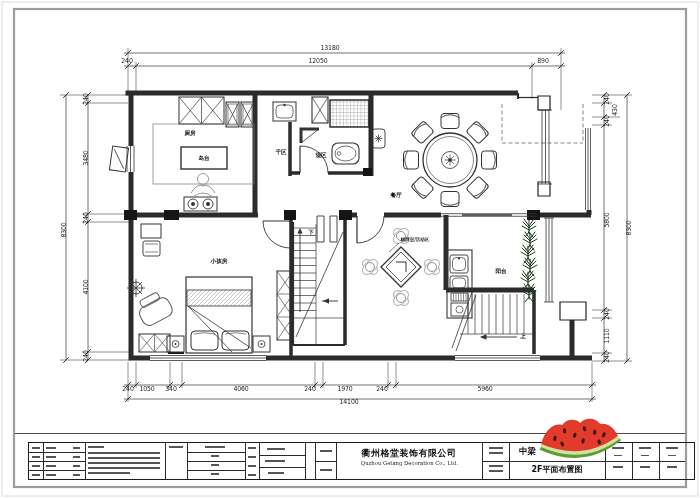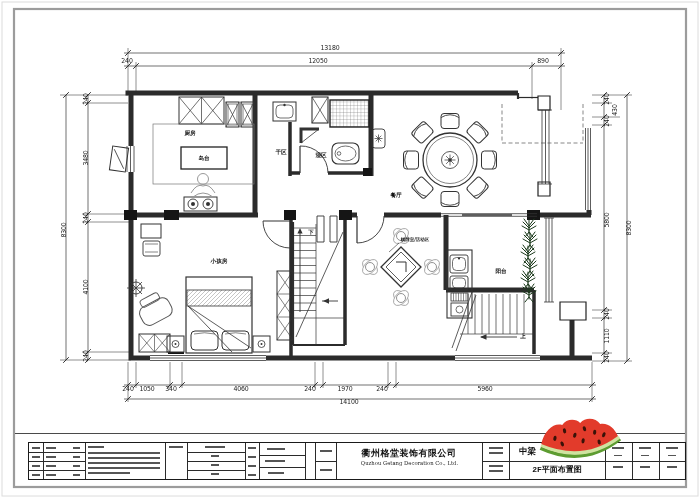--- a/index.html
+++ b/index.html
@@ -7,30 +7,30 @@
          font-family:"DejaVu Sans",sans-serif;}
   #plan-svg{position:absolute;left:0;top:0;}
   #labels{position:absolute;left:0;top:0;width:700px;height:498px;pointer-events:none;}
   .dim{position:absolute;font-family:"DejaVu Sans",sans-serif;font-size:10px;color:#1a1a1a;
        transform:translate(-50%,-50%) scale(0.62);white-space:nowrap;letter-spacing:-0.3px;}
   .dim.rot{transform:translate(-50%,-50%) rotate(-90deg) scale(0.62);}
   .room{position:absolute;font-family:"DejaVu Sans",sans-serif;font-size:10px;font-weight:bold;
         color:#111;transform:translate(-50%,-50%) scale(0.56);white-space:nowrap;}
   .room.small{transform:translate(-50%,-50%) scale(0.45);}
   
-  #tblock{position:absolute;left:28px;top:442px;width:656px;height:36px;border:1.2px solid #1a1a1a;box-sizing:content-box;}
+  #tblock{position:absolute;left:28px;top:442px;width:656px;height:36px;border:1.2px solid #1a1a1a;box-sizing:content-box;padding-left:9px;}
   #tblock .v{position:absolute;top:0;width:1px;height:36px;background:#2a2a2a;}
   #tblock .h{position:absolute;height:1px;background:#2a2a2a;}
   #tblock .b{position:absolute;background:#555;}
   #tblock .cell{position:absolute;}
   .company{left:307px;top:0;width:146px;height:36px;text-align:center;}
   .company .cn{font-size:9px;font-weight:bold;color:#111;margin-top:4px;letter-spacing:0.5px;}
   .company .en{font-family:"DejaVu Serif",serif;font-size:8px;color:#222;transform:scale(0.66);transform-origin:center top;white-space:nowrap;}
   .proj{position:absolute;left:490px;top:3px;font-size:8.5px;font-weight:bold;color:#111;}
-  .dtitle{position:absolute;left:480px;top:21px;width:96px;text-align:center;font-size:8px;font-weight:bold;color:#111;font-family:Liberation Mono, monospace;}
+  .dtitle{position:absolute;left:480px;top:21px;width:96px;text-align:center;font-size:8px;font-weight:bold;color:#111;}
   #frameline{position:absolute;left:15px;top:433px;width:670px;height:1px;background:#4a4a4a;}
   #melon{position:absolute;left:536px;top:416px;transform:rotate(-3deg);}
 </style>
 </head>
 <body>
 
 <div id="stage">
 
 <svg id="plan-svg" width="700" height="498" viewBox="0 0 700 498">
   <defs>

